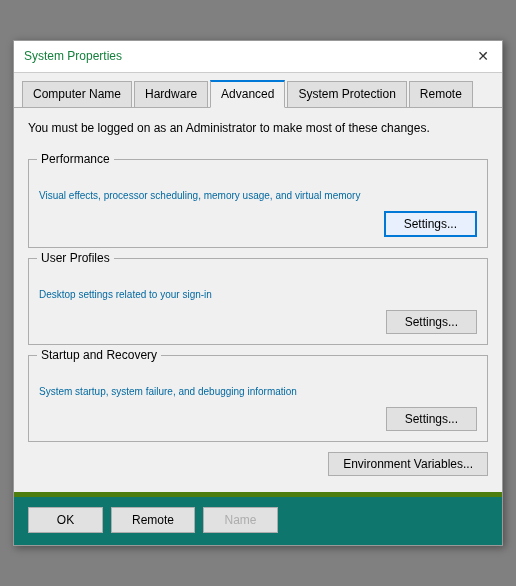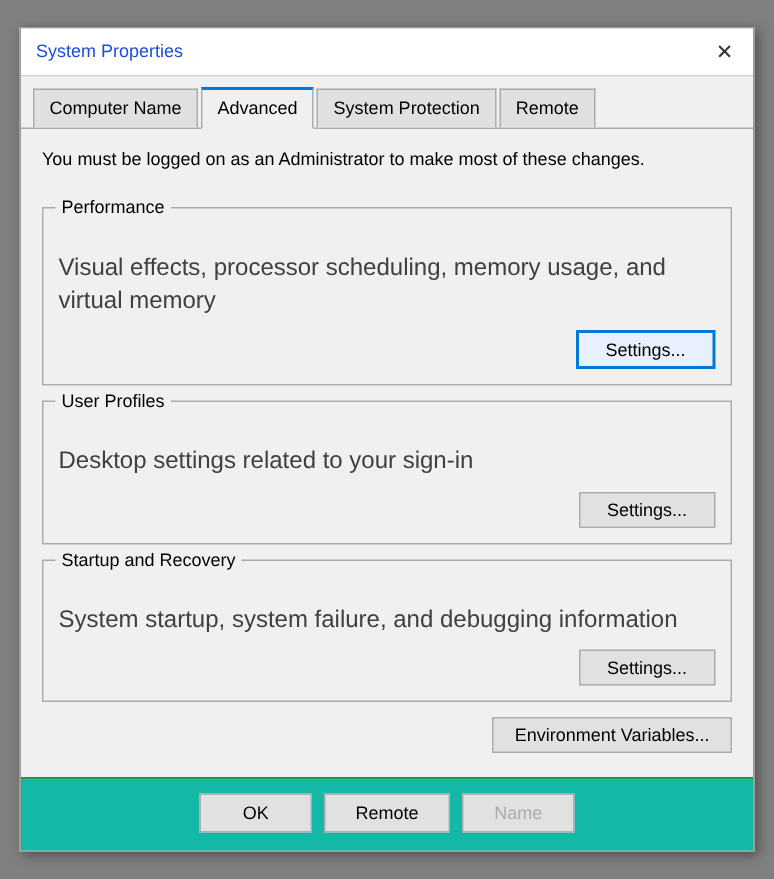--- a/index.html
+++ b/index.html
@@ -32,21 +32,21 @@
       padding: 8px 10px;
       display: flex;
       align-items: center;
       justify-content: space-between;
       height: 32px;
     }
 
     .title-bar-text {
       font-size: 12px;
       font-weight: normal;
-      color: #1d4ed8;
+      color: #15803d;
     }
 
     .close-btn {
       width: 18px;
       height: 18px;
       background: none;
       border: none;
       cursor: pointer;
       display: flex;
       align-items: center;
@@ -114,22 +114,22 @@
       top: -8px;
       left: 8px;
       background: #f0f0f0;
       padding: 0 4px;
       font-size: 12px;
       color: #000;
       text-align: center;
     }
 
     .group-desc {
-      font-size: 16px;
-      color: #404040;
+      font-size: 10px;
+      color: #0369a1;
       margin-top: 21px;
       margin-bottom: 8px;
       line-height: 1.4;
     }
 
     .group-btn-row {
       display: flex;
       justify-content: flex-end;
     }
 
@@ -160,25 +160,25 @@
       background: #e1e1e1;
       border: 1px solid #adadad;
       cursor: pointer;
       font-size: 12px;
       color: #000;
       min-width: 140px;
     }
 
     .footer {
       display: flex;
-      justify-content: center;
+      justify-content: flex-start;
       gap: 8px;
       padding: 10px 14px 12px 14px;
-      border-top: 1px solid #4d7c0f;
-      background: #14b8a6;
+      border-top: 5px solid #4d7c0f;
+      background: #0f766e;
     }
 
     .footer-btn {
       padding: 5px 20px;
       background: #e1e1e1;
       border: 1px solid #adadad;
       cursor: pointer;
       font-size: 12px;
       color: #000;
       min-width: 75px;
@@ -194,20 +194,21 @@
 
 <div class="window">
 
   <div class="title-bar">
     <span class="title-bar-text">System Properties</span>
     <button class="close-btn">✕</button>
   </div>
 
   <div class="tab-bar">
     <div class="tab">Computer Name</div>
+    <div class="tab">Hardware</div>
     <div class="tab active">Advanced</div>
     <div class="tab">System Protection</div>
     <div class="tab">Remote</div>
   </div>
 
   <div class="content">
     <div class="admin-notice">You must be logged on as an Administrator to make most of these changes.</div>
 
     <div class="group-box">
       <span class="group-label">Performance</span>

